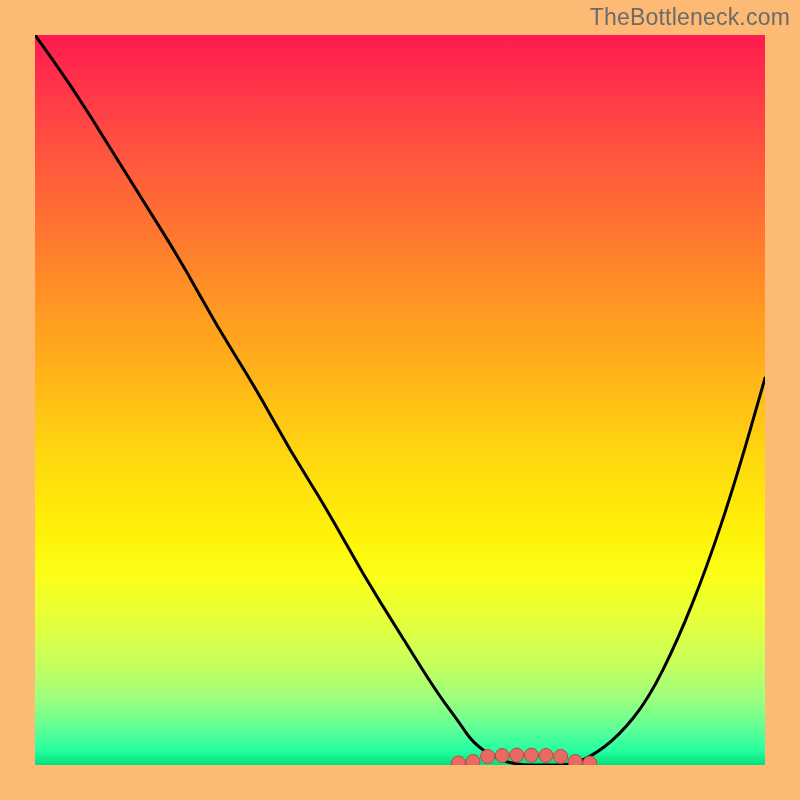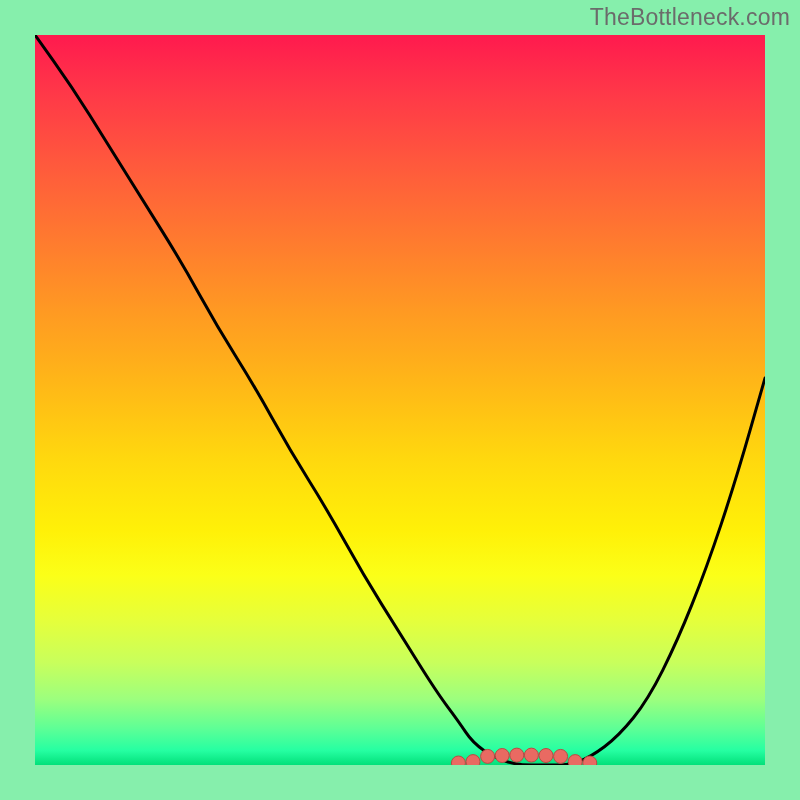--- a/index.html
+++ b/index.html
@@ -8,21 +8,21 @@
     width: 800px;
     height: 800px;
     background: #000;
     overflow: hidden;
     font-family: Arial, Helvetica, sans-serif;
   }
   .frame {
     position: relative;
     width: 800px;
     height: 800px;
-    background: #86efac;
+    background: #fdba74;
   }
   .watermark {
     position: absolute;
     top: 4px;
     right: 10px;
     color: #6b6b6b;
     font-size: 23px;
     font-weight: 500;
     letter-spacing: 0.2px;
     z-index: 10;

